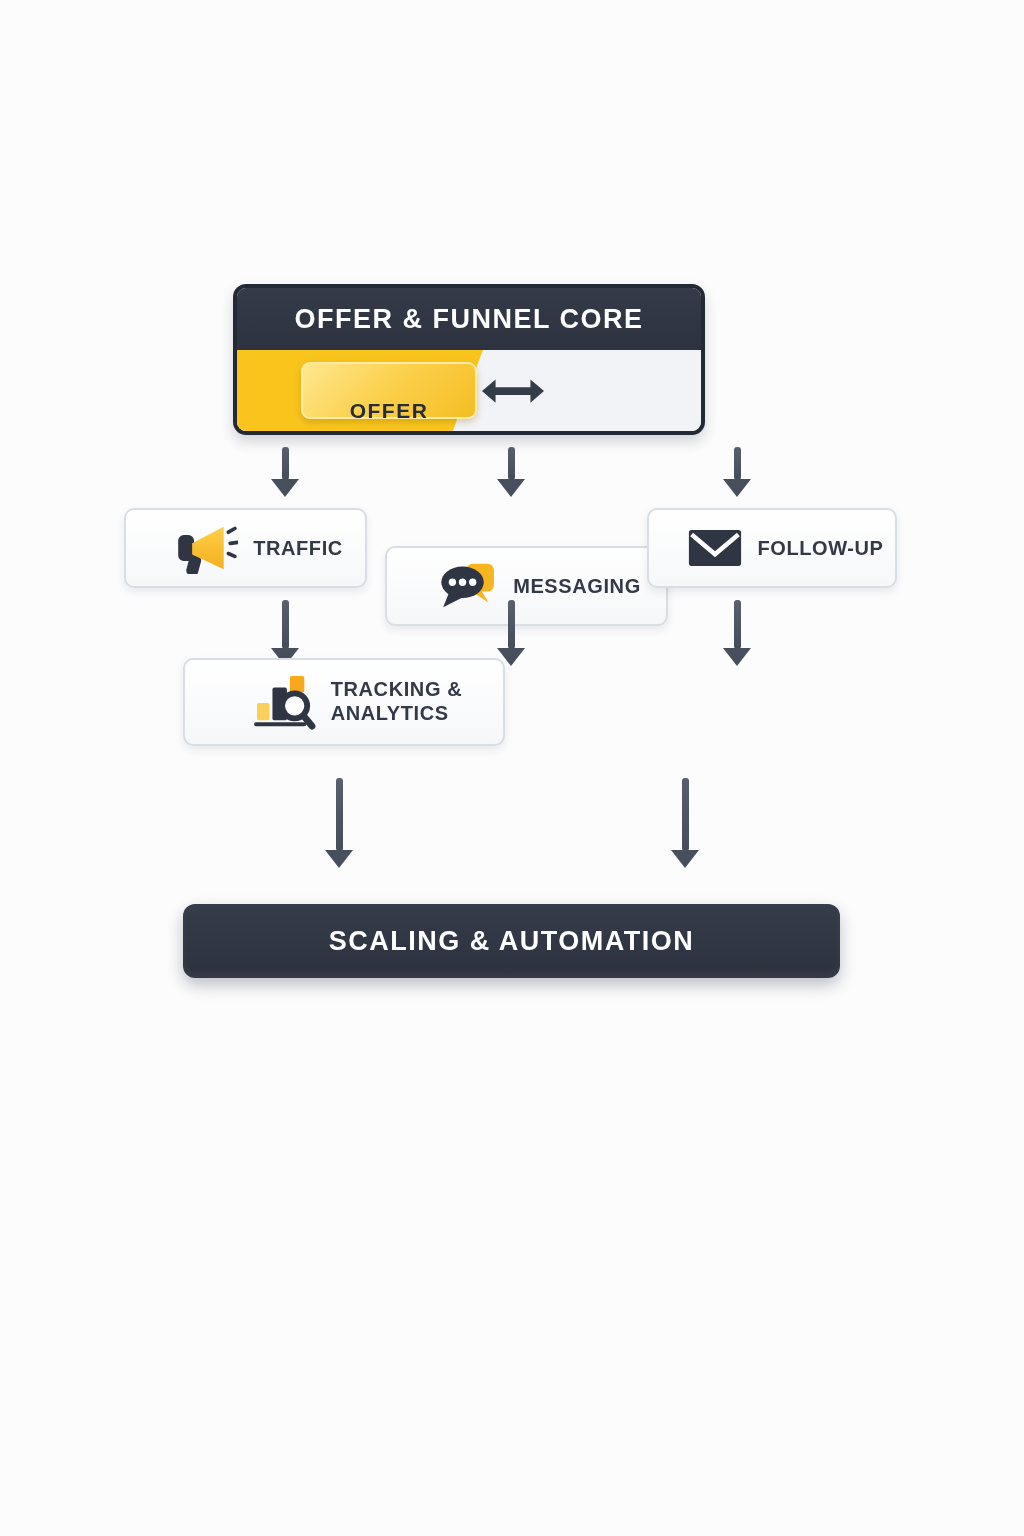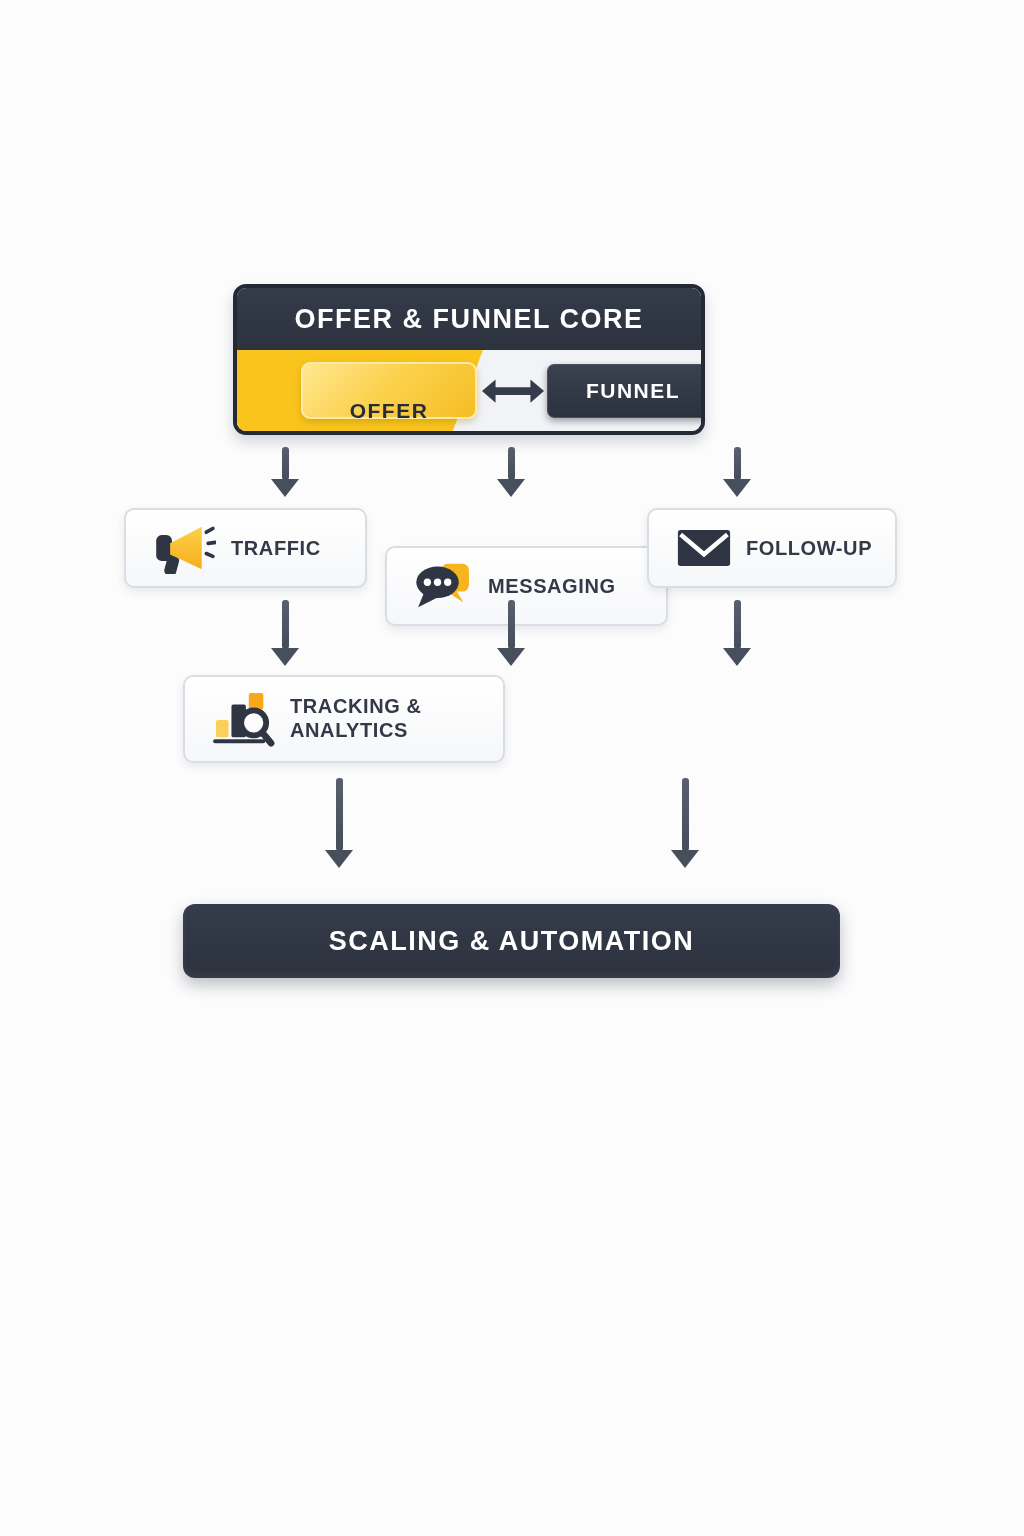--- a/index.html
+++ b/index.html
@@ -53,21 +53,21 @@
     border-left:14px solid transparent; border-right:14px solid transparent;
     border-top:18px solid #474f5d;
   }
 
   
   .card {
     position:absolute; height:80px;
     background:linear-gradient(#ffffff,#f6f7f9);
     border:2px solid #d9dde4; border-radius:10px;
     box-shadow:0 4px 9px rgba(50,60,80,.10);
-    display:flex; align-items:center; gap:15px;padding-left:28px;
+    display:flex; align-items:center; justify-content:center; gap:15px;padding-left:28px;
   }
   .card .label { font-size:20px; font-weight:bold; color:#333947; letter-spacing:.6px; white-space:nowrap; }
   .card .label.two-line { line-height:1.18; white-space:normal; }
   .row3 { height:88px; }
   .icon { display:flex; align-items:center; justify-content:center; }
 
   
   .footer-bar {
     position:absolute; left:183px; top:904px; width:657px; height:74px;
     background:linear-gradient(#353c4a,#2c323e); border-radius:12px;
@@ -88,23 +88,20 @@
     <div class="core-body">
       <div class="yellow-wedge"></div>
       <div class="offer-btn">
         <span>OFFER</span>
       </div>
       <svg class="core-arrow" viewBox="0 0 64 26">
         <line x1="11" y1="13" x2="53" y2="13" stroke="#343b49" stroke-width="8"></line>
         <polygon points="14,1 14,25 0,13" fill="#343b49"></polygon>
         <polygon points="50,1 50,25 64,13" fill="#343b49"></polygon>
       </svg>
-      <div class="funnel-btn">
-        <span>FUNNEL</span>
-      </div>
     </div>
   </div>
 
   <div class="v-arrow" style="left:271px; top:447px; height:50px;">
       <div class="stem"></div>
       <div class="head"></div>
     </div>
   <div class="v-arrow" style="left:497px; top:447px; height:50px;">
       <div class="stem"></div>
       <div class="head"></div>
@@ -165,21 +162,21 @@
     </div>
   <div class="v-arrow" style="left:497px; top:600px; height:66px;">
       <div class="stem"></div>
       <div class="head"></div>
     </div>
   <div class="v-arrow" style="left:723px; top:600px; height:66px;">
       <div class="stem"></div>
       <div class="head"></div>
     </div>
 
-  <div class="card row3" style="left:183px; top:675px; width:322px;">
+  <div class="card row3" style="left:183px; top:658px; width:322px;">
     <span class="icon">
       <svg width="62" height="56" viewBox="0 0 64 58">
         <rect x="0" y="50" width="54" height="4" rx="2" fill="#2f3542"></rect>
         <rect x="3" y="30" width="13" height="18" rx="2" fill="#fbd05a"></rect>
         <rect x="19" y="14" width="15" height="34" rx="2" fill="#2f3542"></rect>
         <rect x="37" y="2" width="15" height="17" rx="2" fill="#f7a81b"></rect>
         <circle cx="42" cy="33" r="13" fill="#fdfdfe" stroke="#2f3542" stroke-width="6"></circle>
         <line x1="51" y1="43" x2="60" y2="54" stroke="#2f3542" stroke-width="7" stroke-linecap="round"></line>
       </svg>
     </span>

